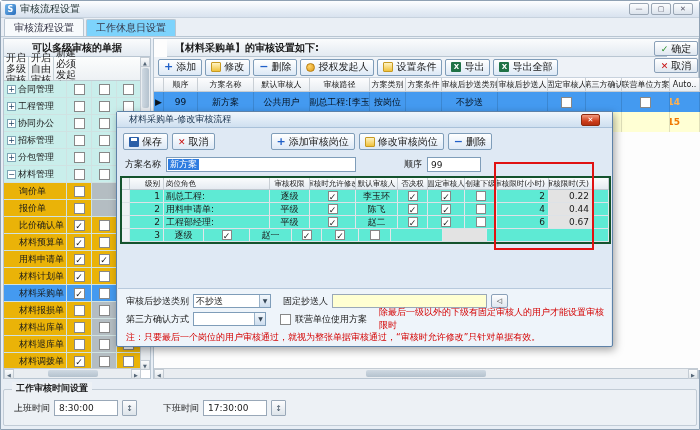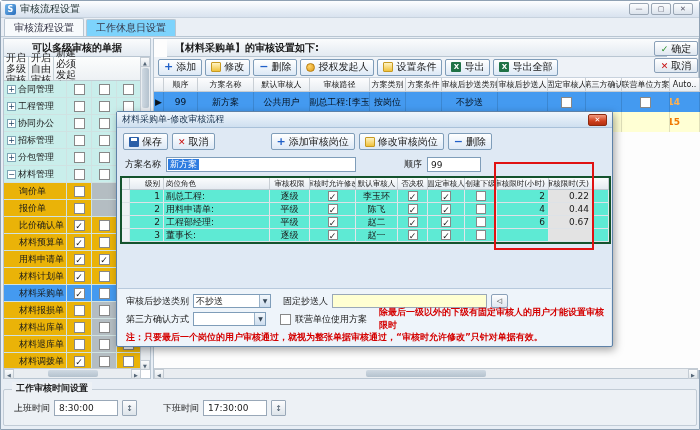--- a/index.html
+++ b/index.html
@@ -55,42 +55,42 @@
 .autov{color:#f07800;font-weight:bold;justify-content:flex-end;padding-right:19px}
 .row1 .autov{color:#ffb14e}
 .marker{color:#08121c;font-size:7px}
 .rbody{position:absolute;left:0;top:93px;width:546px;height:238px;background:#fdfdfd}
 
 .okc{position:absolute;width:44px;height:15px;border:1px solid #8aa0b8;border-radius:2px;background:linear-gradient(#ffffff,#dfe7f0);font-size:10px;display:flex;align-items:center;justify-content:center;gap:3px;z-index:10}
 .okg{color:#1e8a1e;font-weight:bold;font-size:9px}
 .xr{color:#c81010;font-weight:bold;font-size:9px}
 
 .modal{position:absolute;left:115px;top:110px;width:497px;height:236px;background:#dfe9f4;border:1px solid #5e82a8;border-radius:2px;box-shadow:2px 3px 8px rgba(0,0,0,.35);z-index:50}
-.mtitle{height:16px;background:linear-gradient(#f0f6fc,#cfe0f0);border-bottom:1px solid #a9c1d9;display:flex;align-items:center;padding:0 5px;font-size:9px;color:#16314e}
+.mtitle{height:16px;background:linear-gradient(#f0f6fc,#cfe0f0);border-bottom:1px solid #a9c1d9;display:flex;align-items:center;padding:0 12px;font-size:9px;color:#16314e}
 .mclose{margin-left:auto;width:19px;height:12px;background:linear-gradient(#f29b7f,#cf3f1c 60%,#b33011);border:1px solid #8e2a0e;border-radius:2px;color:#fff;font-size:7px;line-height:10px;text-align:center;font-weight:bold}
 .mtoolbar{position:absolute;top:20px;left:6px;right:6px;height:19px;display:flex;gap:4px;align-items:center}
 .gap{width:48px}
 .mform{position:absolute;top:45px;left:8px;right:6px;height:15px;display:flex;align-items:center;font-size:9px}
 .minput{background:#fff;border:1px solid #7f9db9;height:15px;display:flex;align-items:center;padding:1px}
 .seltext{background:#2e7ce0;color:#fff;font-size:9px;padding:0 2px;line-height:11px}
 .mtable{position:absolute;left:3px;top:64px;width:491px;background:#5eead4;border:2px solid #14532d}
 .mthead{display:flex;height:12px;background:linear-gradient(#fbfcfd,#e5ebf1);border-bottom:1px solid #c0c8d0}
 .mth{font-size:7.5px;display:flex;align-items:center;justify-content:center;border-right:1px solid #c9cfd5;overflow:hidden;white-space:nowrap}
 .mtr{display:flex;height:13px;border-bottom:1px solid #dde2e7}
 .mtd{font-size:9px;display:flex;align-items:center;justify-content:center;border-right:1px solid #e2e6ea;overflow:hidden;white-space:nowrap}
 .mc0{width:8px;background:#eef1f4}.mc1{width:34px;justify-content:flex-end;padding-right:3px}.mc2{width:106px;justify-content:flex-start;padding-left:2px}.mc3{width:40px}.mc4{width:46px}.mc5{width:42px}.mc6{width:30px}.mc7{width:37px}.mc8{width:32px}.mc9{width:52px;justify-content:flex-end;padding-right:3px}.mc10{width:44px;justify-content:flex-end;padding-right:3px;background:#e3e3e3}.mc11{flex:1}
 .mtd .cb{width:10px;height:10px}
 .redbox{position:absolute;left:377px;top:50px;width:100px;height:88px;border:2px solid #e01212;pointer-events:none;z-index:5}
 .mbottom{position:absolute;left:1px;right:1px;top:176px;height:58px;background:#eef4fa;border-top:1px solid #b7c9dc}
 .mrow{position:absolute;left:8px;right:4px;height:14px;display:flex;align-items:center;font-size:9px;gap:4px}
 .msel{width:78px;height:14px;background:#fff;border:1px solid #7f9db9;display:flex;align-items:center;padding-left:2px;font-size:9px}
 .dd{margin-left:auto;width:11px;height:12px;background:linear-gradient(#f4f8fc,#cdddee);border-left:1px solid #9ab2c8;font-size:6px;line-height:12px;text-align:center;color:#345}
 .yinput{width:155px;height:14px;background:#ffffd2;border:1px solid #9aa8b8}
 .bbtn{width:17px;height:14px;border:1px solid #8aa0b8;background:linear-gradient(#fdfdfe,#dfe7ef);font-size:7px;line-height:12px;text-align:center;border-radius:2px}
-.redb{color:#d40000;font-weight:bold}
+.redb{color:#d40000;font-weight:normal}
 
 .iplus{color:#1f5fc8;font-weight:bold;font-size:11px;line-height:10px}
 .iminus{color:#1f5fc8;font-weight:bold;font-size:11px;line-height:10px}
 .ix{color:#c81010;font-weight:bold;font-size:9px}
 .iexcel{width:10px;height:10px;background:#1f7246;color:#fff;font-size:7px;line-height:10px;text-align:center;border-radius:1px;font-weight:bold}
 .iedit{width:10px;height:10px;background:linear-gradient(#fff3c2,#f0c23c);border:1px solid #c79a22;border-radius:1px}
 .ikey{width:9px;height:9px;background:radial-gradient(circle at 35% 35%,#ffd36b,#dd9814);border:1px solid #b87e10;border-radius:50%}
 .isave{width:10px;height:10px;background:#2a5fa8;border-radius:1px;position:relative}
 .isave::after{content:"";position:absolute;left:2px;top:1px;width:6px;height:3px;background:#fff}
 
@@ -585,21 +585,20 @@
         <span class="mtd mc8">
             <span class="cb"></span>
           </span>
         <span class="mtd mc9">6</span>
         <span class="mtd mc10">0.67</span>
         <span class="mtd mc11"></span>
       </div>
       <div class="mtr">
         <span class="mtd mc0"></span>
         <span class="mtd mc1">3</span>
-        <span class="mtd mc2">董事长:</span>
         <span class="mtd mc3">逐级</span>
         <span class="mtd mc4">
             <span class="cb">✓</span>
           </span>
         <span class="mtd mc5">赵一</span>
         <span class="mtd mc6">
             <span class="cb">✓</span>
           </span>
         <span class="mtd mc7">
             <span class="cb">✓</span>

